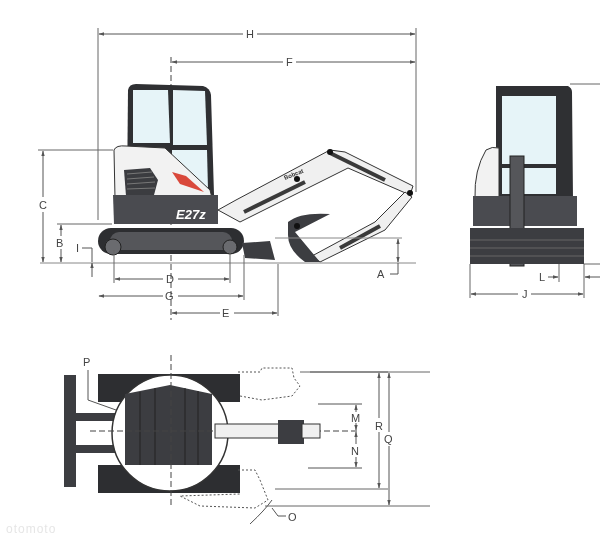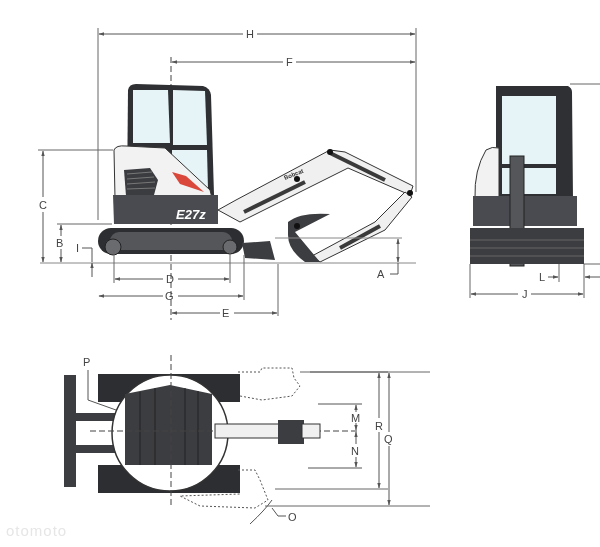--- a/index.html
+++ b/index.html
@@ -1,19 +1,19 @@
 <!DOCTYPE html>
 <html><head>
 <meta charset="utf-8">
 <style>
   html, body { margin:0; padding:0; background:#ffffff; }
   body { width:600px; height:547px; position:relative; overflow:hidden; font-family:"Liberation Sans", sans-serif; }
   svg { position:absolute; left:0; top:0; }
   .lbl { font-family:"Liberation Sans", sans-serif; font-size:11px; fill:#444; }
-  .wm { position:absolute; left:6px; top:522px; font-family:"Liberation Sans", sans-serif; font-size:15px; color:#e6e6e6; letter-spacing:1px; }
+  .wm { position:absolute; left:6px; top:522px; font-family:"Liberation Sans", sans-serif; font-size:12px; color:#e6e6e6; letter-spacing:1px; }
 </style>
 </head>
 <body>
 
 <svg width="600" height="547" viewBox="0 0 600 547">
   <defs>
     <marker id="ar" viewBox="0 0 10 10" refX="9" refY="5" markerWidth="6" markerHeight="6" orient="auto-start-reverse">
       <path d="M0,2 L10,5 L0,8 z" fill="#555"></path>
     </marker>
   </defs>

